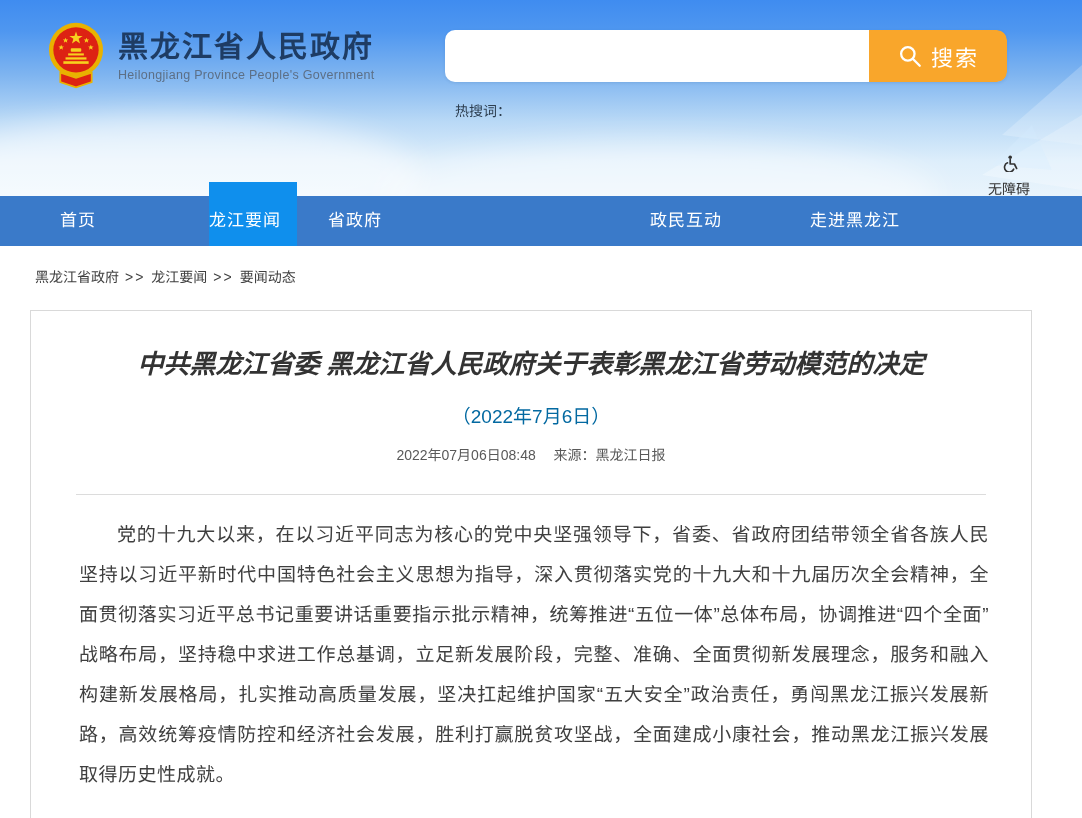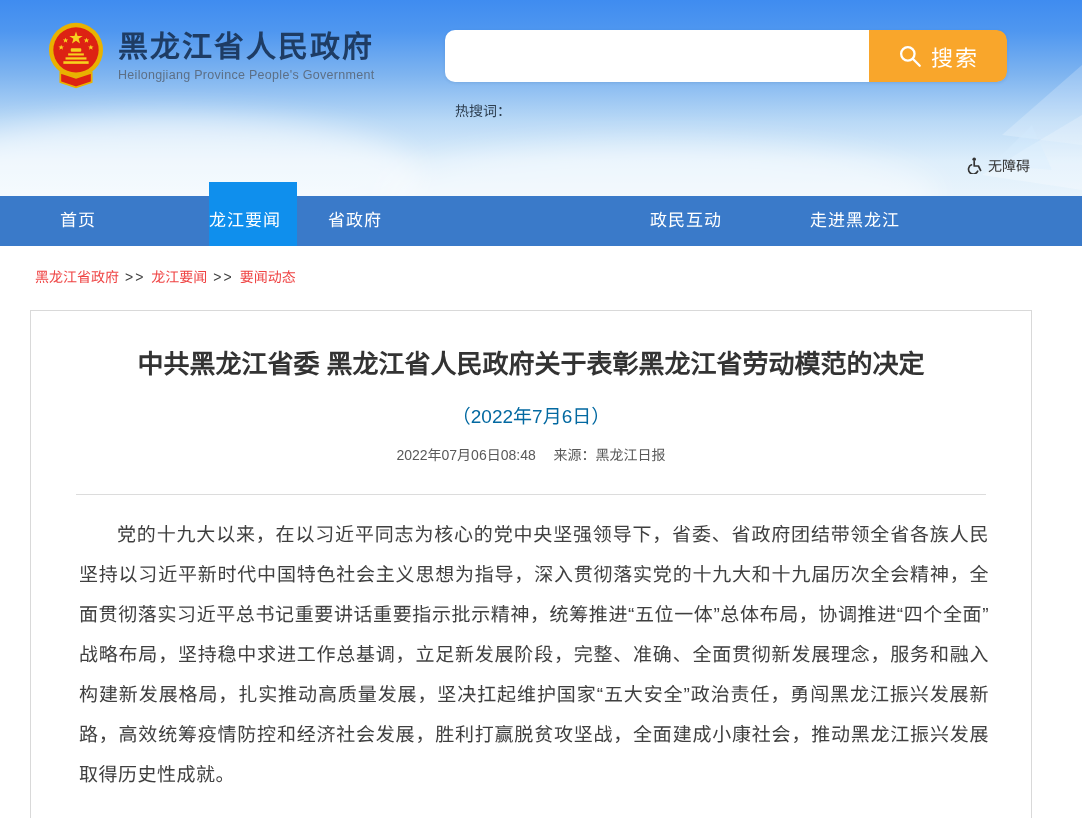--- a/index.html
+++ b/index.html
@@ -25,45 +25,45 @@
   .search-input { width:417px; height:52px; border:none; outline:none; background:#fff;
     font-size:16px; padding:0 14px; color:#333; }
   .search-btn { width:145px; height:52px; border:none; cursor:pointer; background:#f9a62b;
     color:#fff; font-size:22px; display:flex; align-items:center; justify-content:center; gap:8px;
     border-radius:0 10px 10px 0; letter-spacing:2px; }
   .hot-row { position:absolute; left:455px; top:100px; font-size:14px; color:#2d3e50; display:flex; }
   .hot-label { margin-right:2px; }
   .hot-word { margin-right:30px; cursor:pointer; }
 
   .a11y { position:absolute; right:52px; top:155px; display:flex; align-items:center; gap:6px;
-    font-size:14px; color:#333; cursor:pointer; }
+    font-size:14px; color:#333; cursor:pointer;flex-direction:column; }
 
   
   .nav { position:relative; width:1082px; height:50px; background:#3a7ac9; }
   .nav-inner { display:flex; height:50px; }
   .nav-item { display:block; text-align:left; color:#fff; font-size:17px; letter-spacing:1px;
     height:50px; line-height:50px; cursor:pointer; text-decoration:none; }
   .nav-item:nth-child(1){ margin-left:60px; width:106px; }
   .nav-item:nth-child(2){ margin-left:43px; width:88px; }
   .nav-item:nth-child(3){ margin-left:31px; width:100px; }
   .nav-item:nth-child(4){ margin-left:57px; width:120px;margin-top:48px; }
   .nav-item:nth-child(5){ margin-left:45px; width:120px; }
   .nav-item:nth-child(6){ margin-left:40px; width:140px; }
   .nav-item.active { background:#0f8fed; margin-top:-14px; padding-top:14px; }
 
   
   .breadcrumb { margin:20px 0 0 35px; font-size:14px; color:#404040; }
-  .breadcrumb a { color:#ef4444; text-decoration:none; cursor:pointer; }
+  .breadcrumb a { color:#404040; text-decoration:none; cursor:pointer; }
   .crumb-sep { margin:0 6px; letter-spacing:2px; }
 
   
   .article-box { position:absolute; left:30px; top:310px; width:1000px; height:560px;
     border:1px solid #d9d9d9; background:#fff; }
   .article-title { margin:30px 60px 14px; text-align:center; font-size:26px; font-weight:700;
-    color:#333; line-height:46px; }
+    color:#333; line-height:46px;font-style:italic; }
   .article-date { margin-top:12px; text-align:center; font-size:19px; color:#0369a1; }
   .article-meta { margin-top:16px; text-align:center; font-size:14px; color:#595959; }
   .meta-src { margin-left:14px; }
   .article-divider { margin:30px 45px 0; border:none; border-top:1px solid #dcdcdc; height:0; }
   .article-body { margin:20px 42px 0 48px; }
   .article-body p { font-size:19px; color:#3f3f3f; line-height:40px; text-align:justify;
     text-indent:2em; letter-spacing:.5px; }
 </style>
 </head>
 <body>

